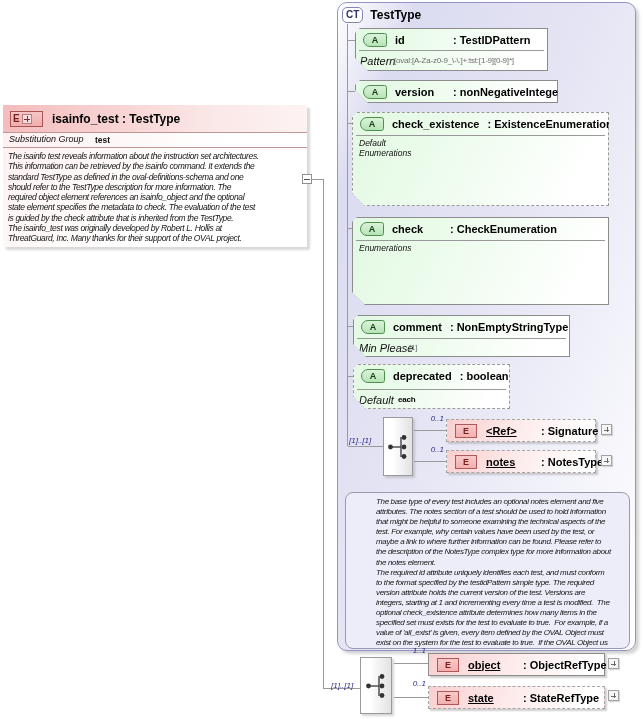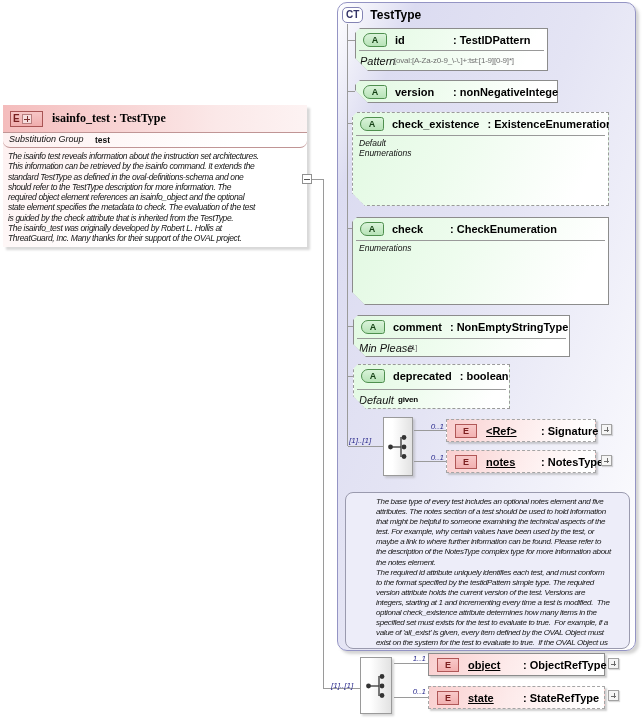--- a/index.html
+++ b/index.html
@@ -6,28 +6,28 @@
   .stage{position:relative;width:643px;height:719px;background:#ffffff;
          font-family:"Liberation Sans",sans-serif;overflow:hidden;}
   .line{position:absolute;background:#9a9a9a;}
   
   .elem-node{position:absolute;left:3px;top:105px;width:304px;height:142px;
 uto    border:1px solid #b08f8f;background:linear-gradient(135deg,#fdeeee 0%,#ffffff 60%);
     box-shadow:3px 3px 2px rgba(170,170,170,.45);overflow:hidden;}
   .elem-node-header{height:27px;display:flex;align-items:center;gap:9px;padding-left:7px;
     background:linear-gradient(to right,#f4bcbc 0%,#fbe8e8 70%,#fdf3f3 100%);
     border-bottom:1px solid #c09595;}
-  .elem-node-title{font-size:12px;font-weight:bold;color:#000;font-family:Liberation Serif, serif;}
+  .elem-node-title{font-size:12px;font-weight:bold;color:#000;}
   .badge-eplus{display:flex;align-items:center;gap:2px;width:27px;height:14px;
     background:linear-gradient(#f7c6c6,#f0adad);border:1px solid #a85454;padding:0 2px;}
   .badge-eplus .e{font-size:10px;font-weight:bold;color:#771f1f;line-height:12px;}
   .badge-eplus .pp{position:relative;width:8px;height:8px;border:1px solid #b97f7f;background:#f7dede;}
   .badge-eplus .pp::before{content:"";position:absolute;left:1px;right:1px;top:50%;height:1px;background:#7a3030;}
   .badge-eplus .pp::after{content:"";position:absolute;top:1px;bottom:1px;left:50%;width:1px;background:#7a3030;}
-  .subst-row{height:14px;border-bottom:1px solid #c09595;position:relative;font-size:9px;border-radius:7px;}
+  .subst-row{height:14px;border-bottom:1px solid #c09595;position:relative;font-size:9px;}
   .subst-label{position:absolute;left:6px;top:1px;font-style:italic;color:#111;}
   .subst-value{position:absolute;left:92px;top:2px;font-weight:bold;font-size:8.5px;color:#111;}
   .doc-text{padding:3px 5px;font-size:8.5px;font-style:italic;letter-spacing:-0.35px;
     line-height:10.3px;color:#141414;white-space:pre;overflow:hidden;}
   
   .handle{position:absolute;left:302px;top:174px;width:10px;height:10px;background:#ffffff;
     border:1px solid #909090;box-sizing:border-box;cursor:pointer;}
   .handle::before{content:"";position:absolute;left:1px;right:1px;top:50%;height:1px;background:#555;}
   
   .ct-box{position:absolute;left:337px;top:2px;width:299px;height:649px;box-sizing:border-box;
@@ -66,21 +66,21 @@
     box-shadow:2px 2px 1.5px rgba(150,150,150,.45);
     display:flex;align-items:center;gap:9px;padding-left:8px;white-space:nowrap;}
   .eref.dashed{border:1px dashed #a5a5a5;}
   .badge-e{display:inline-block;width:20px;height:12px;line-height:12px;text-align:center;
     background:linear-gradient(#f8c9c9,#f2b0b0);border:1px solid #b05757;
     font-size:9px;font-weight:bold;color:#7c1f1f;flex:none;}
   .eref-name{display:inline-block;min-width:46px;font-size:11px;font-weight:bold;color:#000;text-decoration:underline;}
   .eref-type{font-size:11px;font-weight:bold;color:#000;}
   
   .occ{position:absolute;font-size:8px;font-style:italic;color:#2e2e8f;white-space:nowrap;}
-  .occ.right{text-align:right;width:24px;margin-top:8px;}
+  .occ.right{text-align:right;width:24px;}
   
   .seq{position:absolute;box-sizing:border-box;border:1px solid #9a9a9a;
     background:linear-gradient(to right,#ffffff 30%,#e2e2e2 100%);
     box-shadow:2px 2px 2px rgba(150,150,150,.4);display:flex;align-items:center;justify-content:center;}
   
   .plus{position:absolute;width:11px;height:11px;box-sizing:border-box;border:1px solid #a2a2a2;
     background:#f5f5f5;box-shadow:1px 1px 1px rgba(160,160,160,.4);cursor:pointer;}
   .plus::before{content:"";position:absolute;left:2px;right:2px;top:50%;height:1px;background:#6b6b6b;}
   .plus::after{content:"";position:absolute;top:2px;bottom:2px;left:50%;width:1px;background:#6b6b6b;}
   
@@ -193,21 +193,21 @@
   </div>
 
   <div class="attr dashed" style="left:353px;top:364px;width:157px;height:45px;">
     <div class="attr-header">
       <span class="badge-a">A</span>
       <span>deprecated</span>
       <span>: boolean</span>
     </div>
     <div class="attr-sep" style="top:24px;"></div>
     <span class="facet-label" style="left:5px;top:29px;">Default</span>
-    <span class="facet-value strong" style="left:44px;top:30px;">given</span>
+    <span class="facet-value strong" style="left:44px;top:30px;">each</span>
   </div>
 
   <span class="occ" style="left:349px;top:436px;">[1]..[1]</span>
   <div class="seq" style="left:383px;top:417px;width:30px;height:59px;">
     <svg width="22" height="28" viewBox="0 0 22 28">
       <line x1="3" y1="14" x2="14" y2="14" stroke="#444" stroke-width="1.4"></line>
       <line x1="14" y1="4" x2="14" y2="24" stroke="#444" stroke-width="1.4"></line>
       <circle cx="3.5" cy="14" r="2.4" fill="#333"></circle>
       <circle cx="17" cy="4.5" r="2.4" fill="#333"></circle>
       <circle cx="17" cy="14" r="2.4" fill="#333"></circle>

